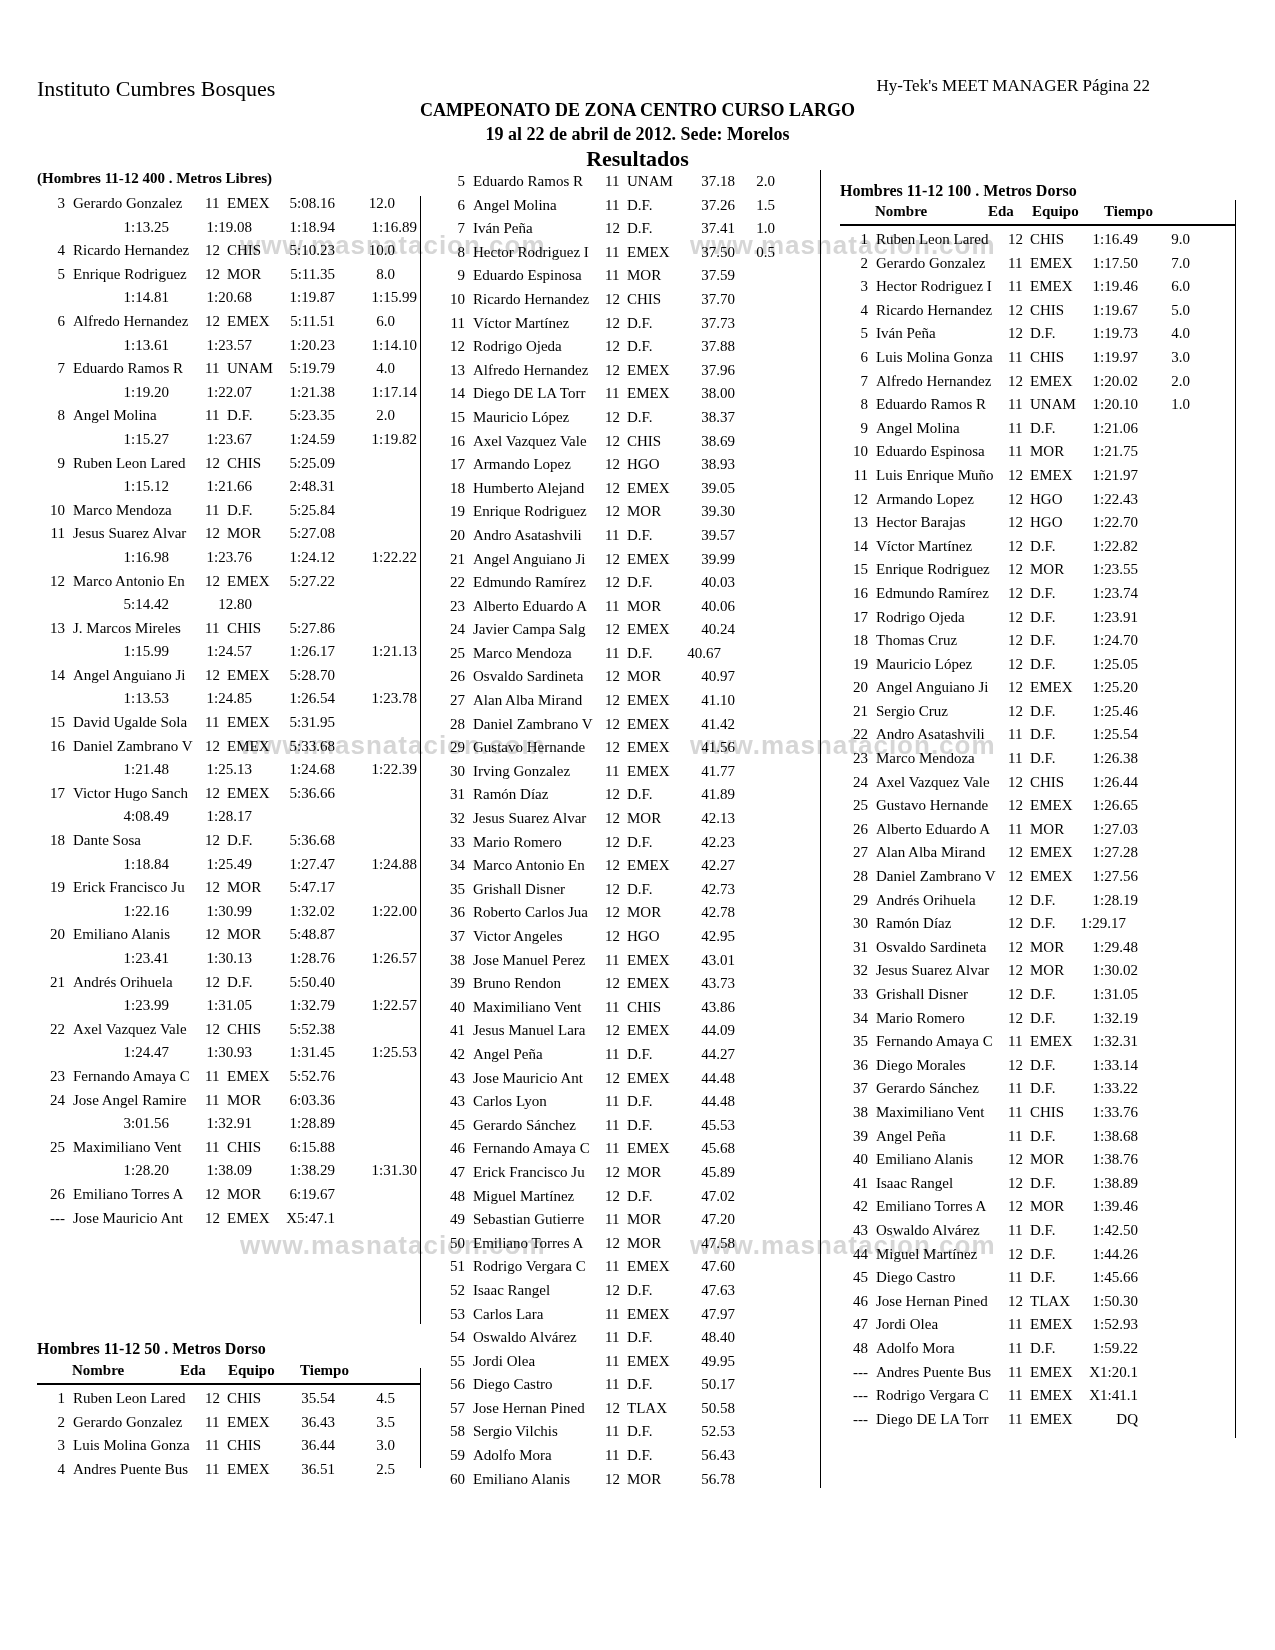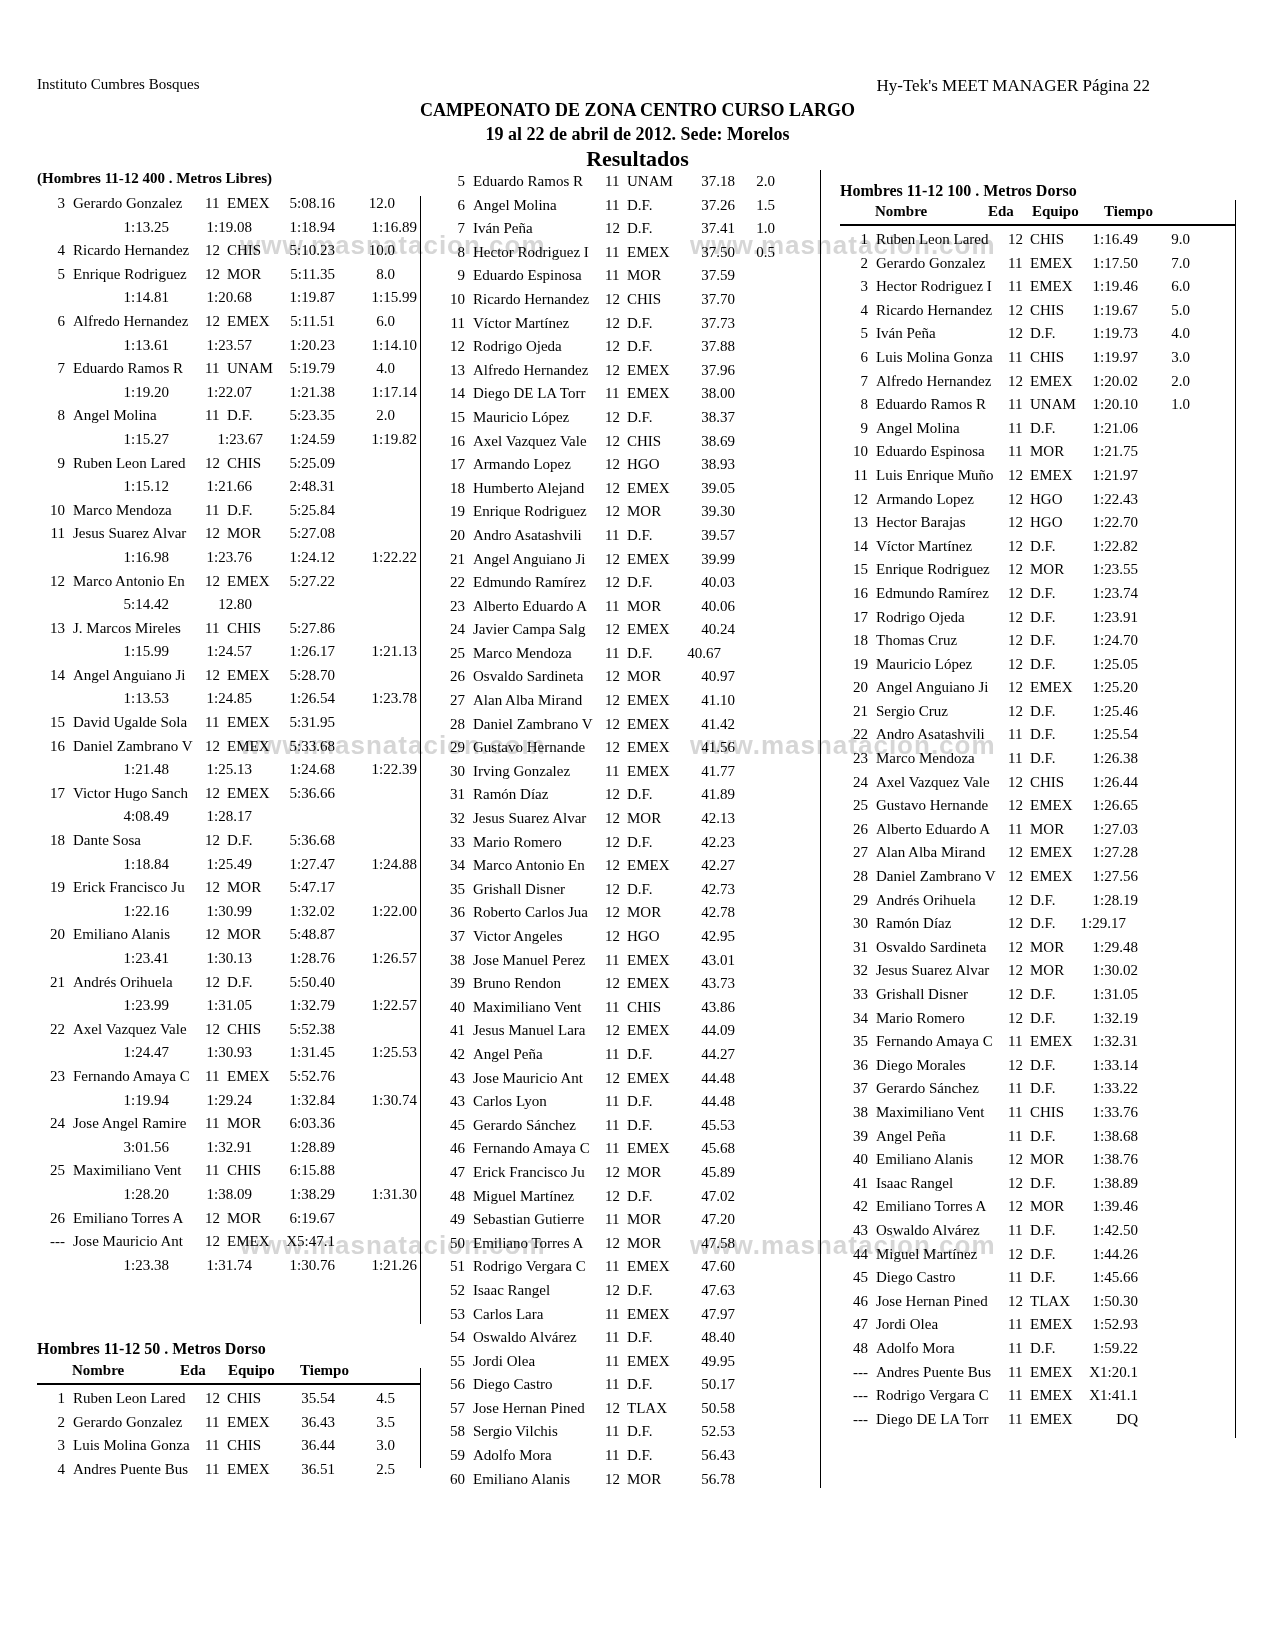--- a/index.html
+++ b/index.html
@@ -1,19 +1,19 @@
 <!DOCTYPE html>
 <html><head>
 <meta charset="utf-8">
 <style>
   html, body { margin:0; padding:0; background:#ffffff; }
   body { width:1275px; height:1650px; position:relative; overflow:hidden;
          font-family:"Liberation Serif","DejaVu Serif",serif; color:#000; font-size:15px; }
   .abs { position:absolute; white-space:nowrap; }
-  .hdr-left { left:37px; top:76px; font-size:15px; }
+  .hdr-left { left:37px; top:76px; font-size:22px; }
   .hdr-right { right:125px; top:76px; font-size:17px; }
   .title1 { left:0; width:1275px; text-align:center; top:100px; font-size:18px; font-weight:bold; }
   .title2 { left:0; width:1275px; text-align:center; top:124px; font-size:18px; font-weight:bold; }
   .title3 { left:0; width:1275px; text-align:center; top:146px; font-size:22px; font-weight:bold; }
   .vline { position:absolute; width:1px; background:#000; }
   .hline { position:absolute; height:2px; background:#000; }
   .col { position:absolute; }
   .row { position:relative; height:23.6px; line-height:23.6px; white-space:nowrap; }
   .c { position:absolute; top:0; }
   .place { text-align:right; width:28px; left:0; }
@@ -118,21 +118,21 @@
     <div class="row">
       <span class="c place">8</span>
       <span class="c name">Angel Molina</span>
       <span class="c age">11</span>
       <span class="c team">D.F.</span>
       <span class="c time" style="left:218px">5:23.35</span>
       <span class="c pts" style="left:318px">2.0</span>
     </div>
     <div class="row">
       <span class="c split" style="left:60px">1:15.27</span>
-      <span class="c split" style="left:154px">1:23.67</span>
+      <span class="c split" style="left:143px">1:23.67</span>
       <span class="c split" style="left:226px">1:24.59</span>
       <span class="c split" style="left:308px">1:19.82</span>
     </div>
     <div class="row">
       <span class="c place">9</span>
       <span class="c name">Ruben Leon Lared</span>
       <span class="c age">12</span>
       <span class="c team">CHIS</span>
       <span class="c time" style="left:218px">5:25.09</span>
     </div>
@@ -295,26 +295,20 @@
       <span class="c split" style="left:308px">1:25.53</span>
     </div>
     <div class="row">
       <span class="c place">23</span>
       <span class="c name">Fernando Amaya C</span>
       <span class="c age">11</span>
       <span class="c team">EMEX</span>
       <span class="c time" style="left:218px">5:52.76</span>
     </div>
     <div class="row">
-      <span class="c split" style="left:60px">1:19.94</span>
-      <span class="c split" style="left:143px">1:29.24</span>
-      <span class="c split" style="left:226px">1:32.84</span>
-      <span class="c split" style="left:308px">1:30.74</span>
-    </div>
-    <div class="row">
       <span class="c place">24</span>
       <span class="c name">Jose Angel Ramire</span>
       <span class="c age">11</span>
       <span class="c team">MOR</span>
       <span class="c time" style="left:218px">6:03.36</span>
     </div>
     <div class="row">
       <span class="c split" style="left:60px">3:01.56</span>
       <span class="c split" style="left:143px">1:32.91</span>
       <span class="c split" style="left:226px">1:28.89</span>
@@ -338,26 +332,20 @@
       <span class="c age">12</span>
       <span class="c team">MOR</span>
       <span class="c time" style="left:218px">6:19.67</span>
     </div>
     <div class="row">
       <span class="c place">---</span>
       <span class="c name">Jose Mauricio Ant</span>
       <span class="c age">12</span>
       <span class="c team">EMEX</span>
       <span class="c time" style="left:218px">X5:47.1</span>
-    </div>
-    <div class="row">
-      <span class="c split" style="left:60px">1:23.38</span>
-      <span class="c split" style="left:143px">1:31.74</span>
-      <span class="c split" style="left:226px">1:30.76</span>
-      <span class="c split" style="left:308px">1:21.26</span>
     </div>
   </div>
 
 <div class="evt-title" style="left:37px;top:1340px;">Hombres 11-12 50 . Metros Dorso</div>
 <div class="colhead" style="left:72px;top:1362px;">Nombre</div>
 <div class="colhead" style="left:180px;top:1362px;">Eda</div>
 <div class="colhead" style="left:228px;top:1362px;">Equipo</div>
 <div class="colhead" style="left:300px;top:1362px;">Tiempo</div>
 <div class="hline" style="left:37px;top:1383px;width:383px;"></div>
 <div class="col" id="col50a" style="left:37px;top:1387px;width:383px;">

